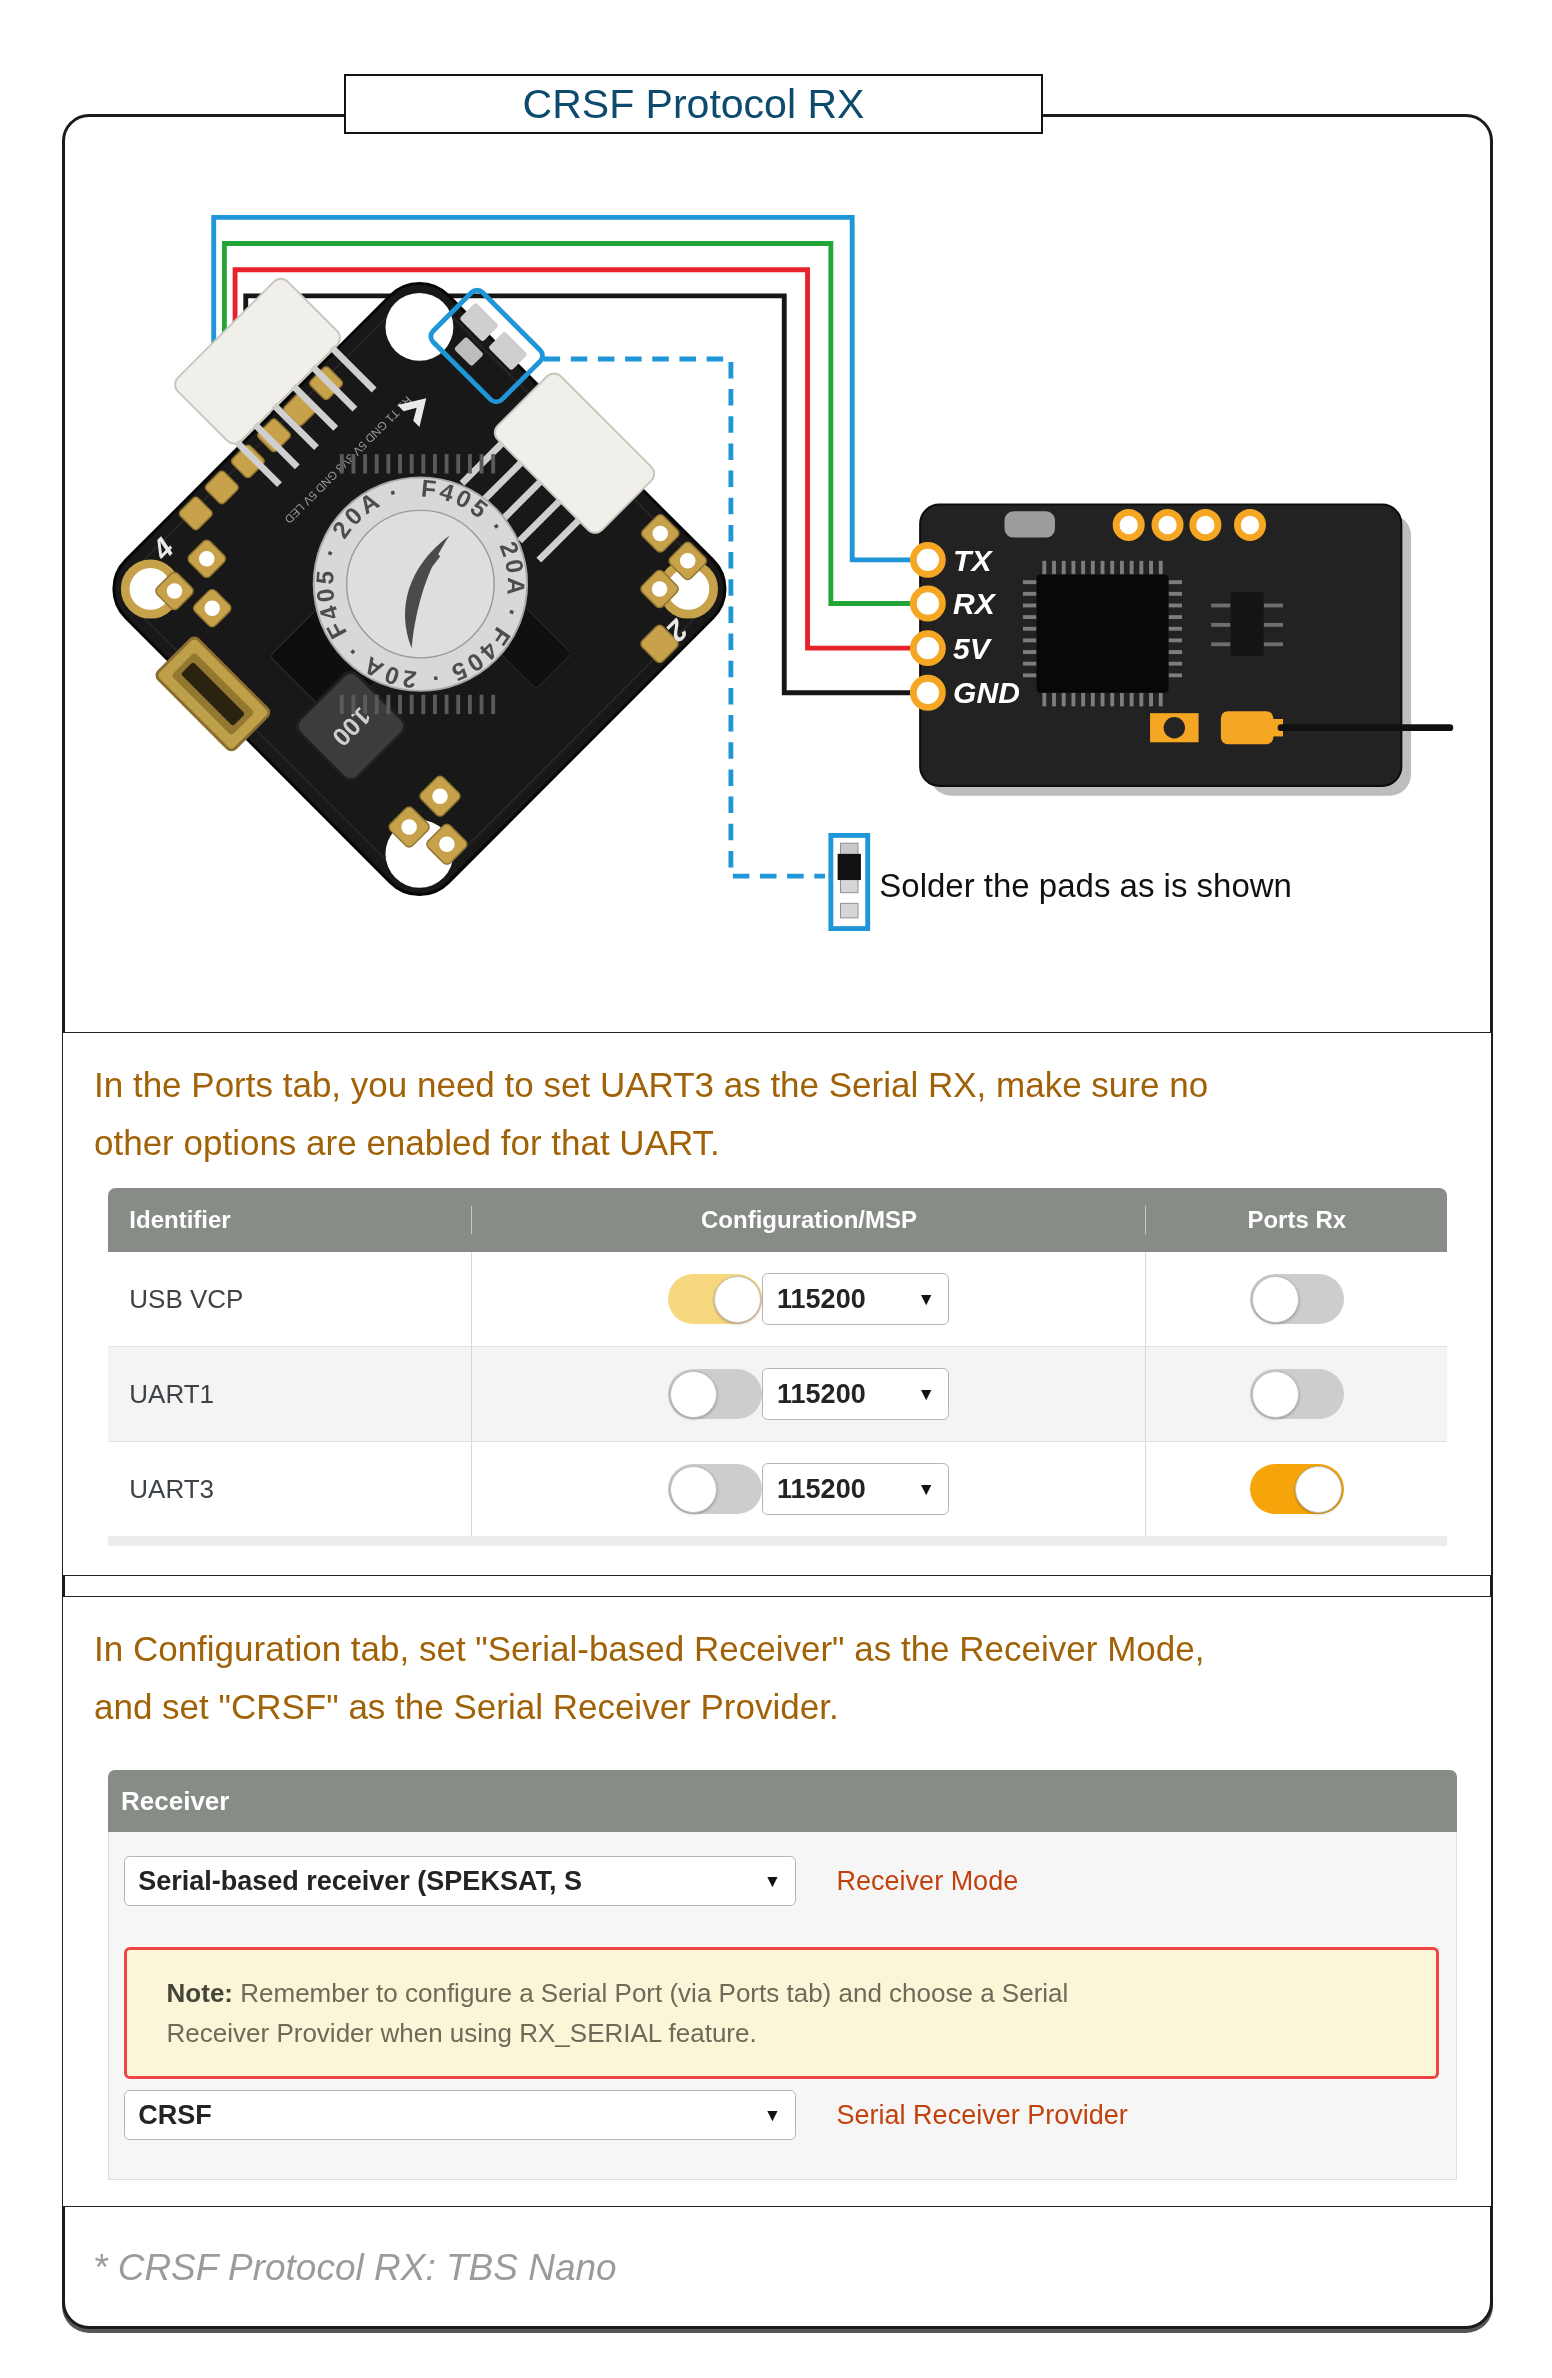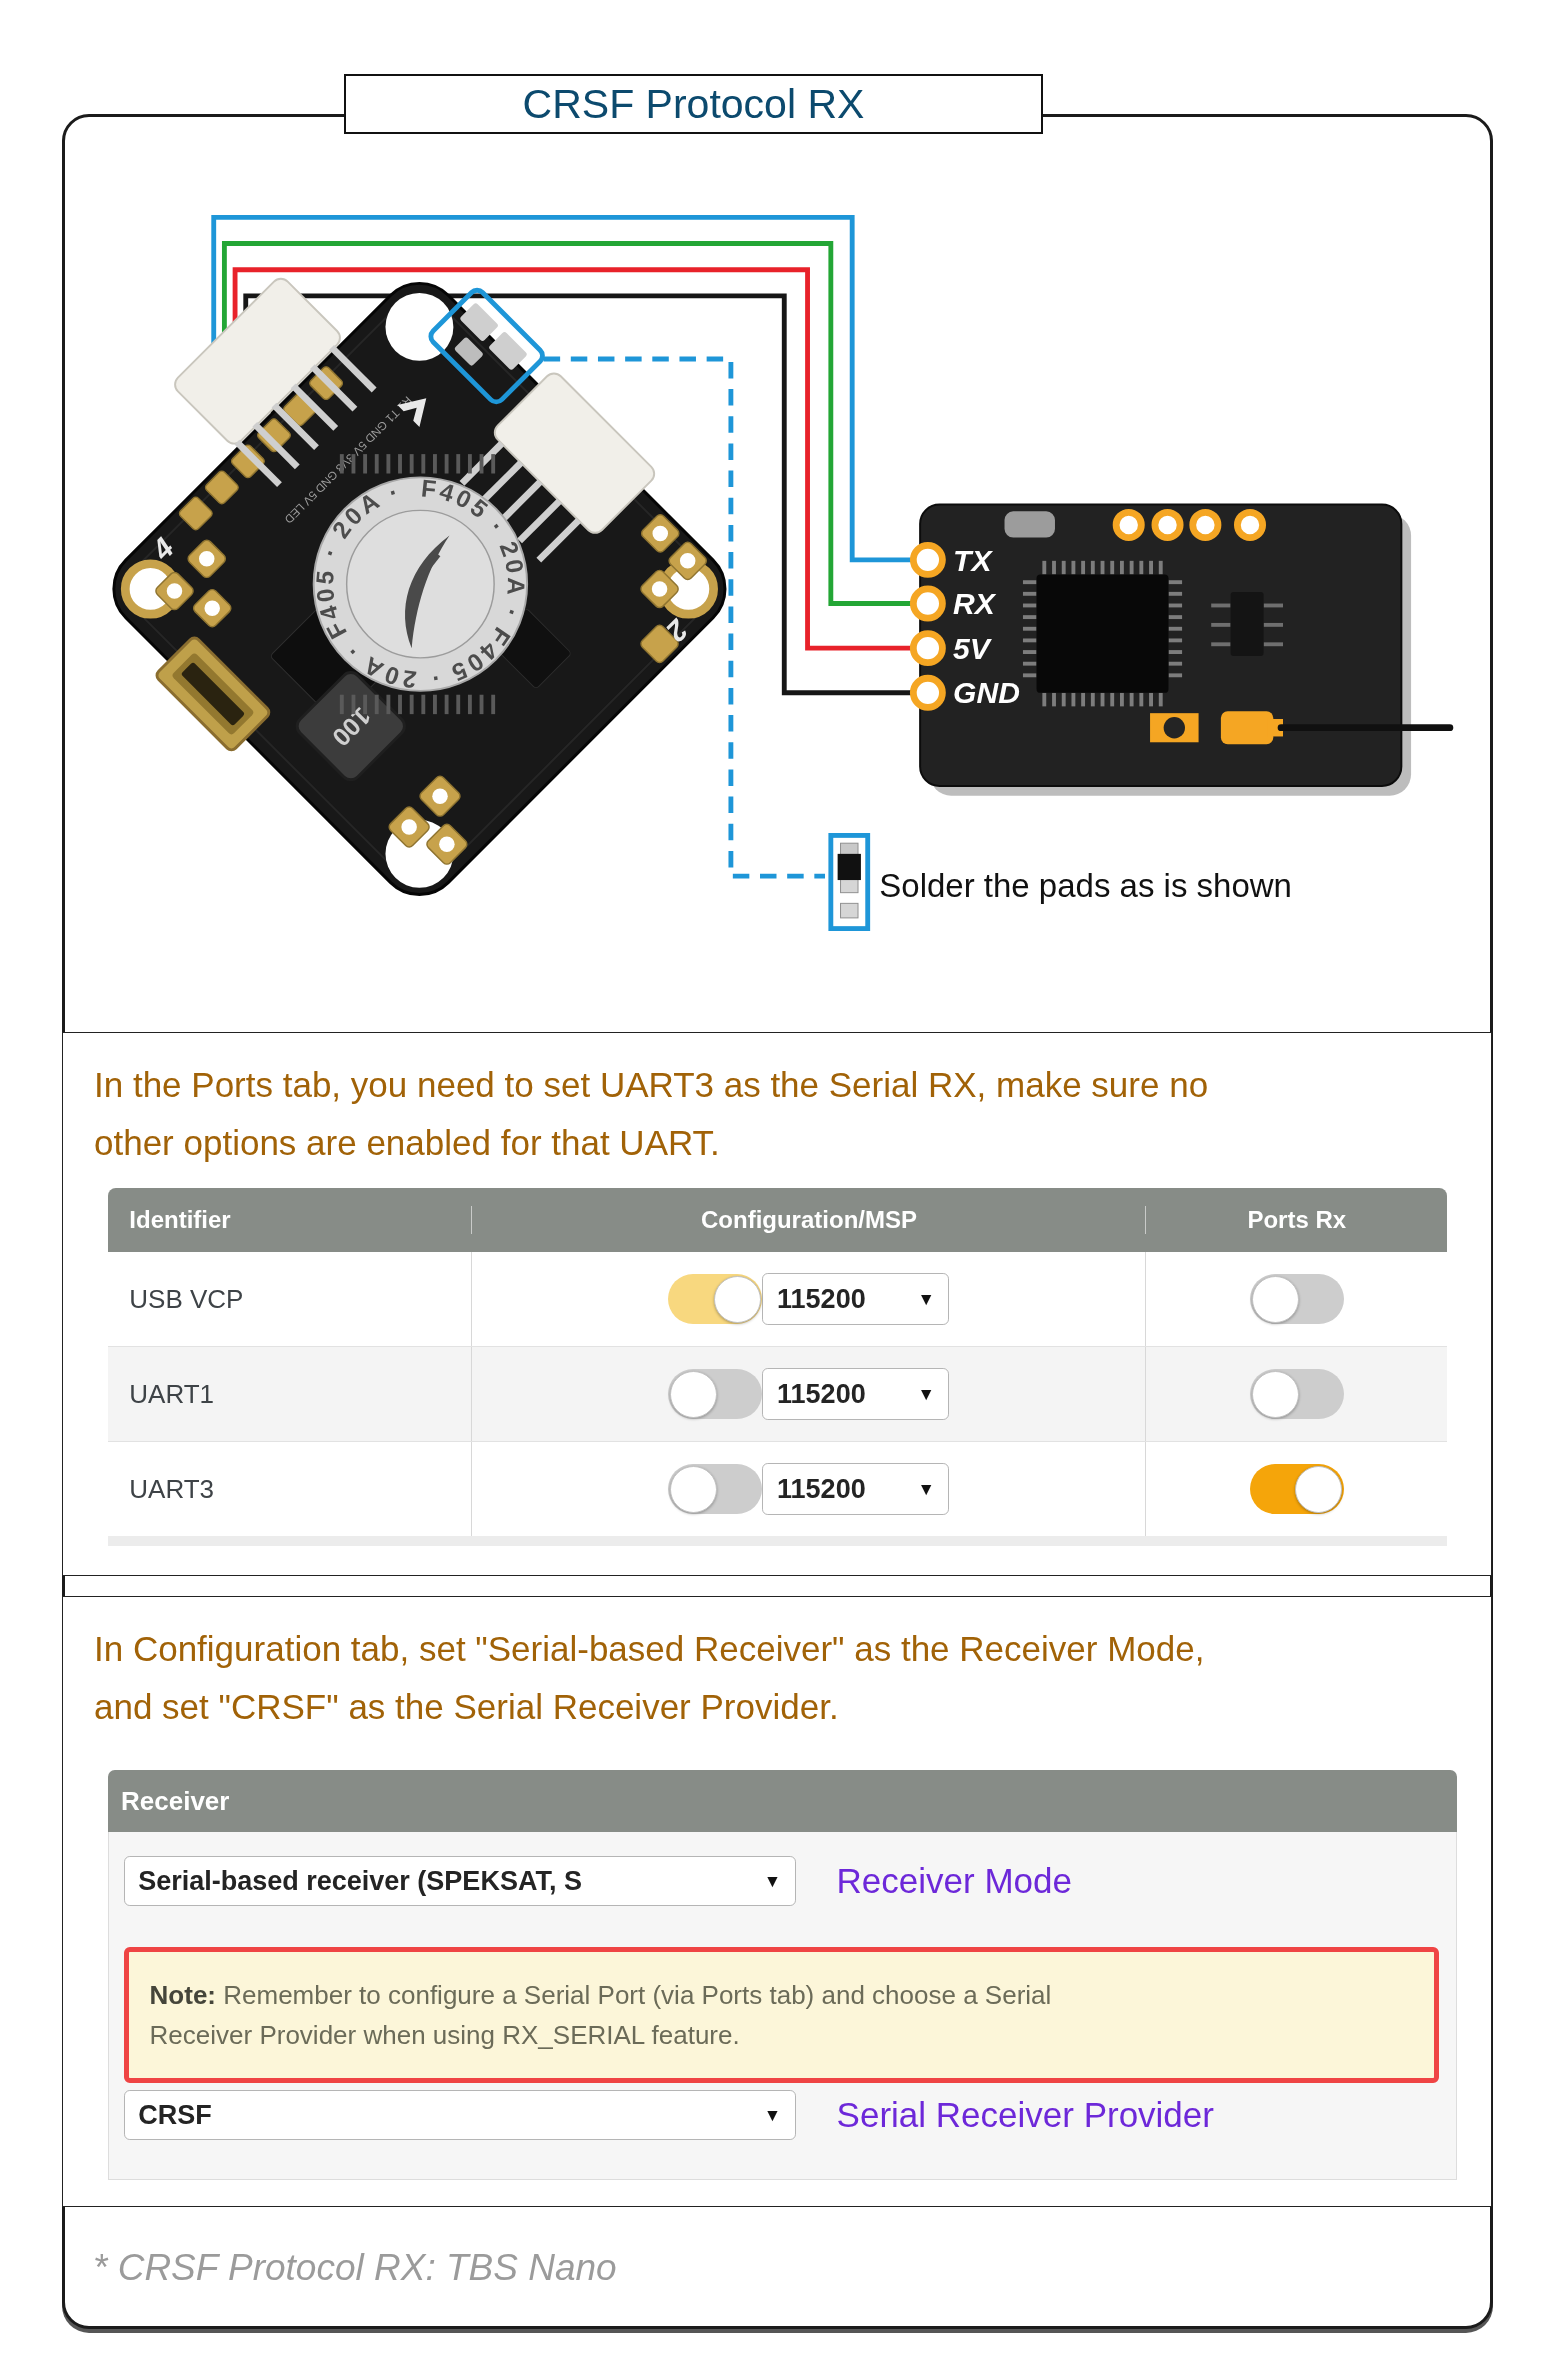--- a/index.html
+++ b/index.html
@@ -57,23 +57,23 @@
   .baud .arr{font-size:17.5px;}
   .wide{width:672px;height:50px;font-size:27px;}
   .wide .arr{font-size:17.5px;}
 
   
   .rx-panel{position:absolute;left:45px;top:173px;width:1349px;}
   .rx-head{height:62px;background:#878c87;border-radius:6.8px 6.8px 0 0;display:flex;align-items:center;
     color:#fff;font-size:26px;font-weight:700;padding-left:13px;box-sizing:border-box;}
   .rx-body{background:#f6f6f6;border:1px solid #ddd;border-top:none;height:347px;position:relative;}
   .field-row{position:absolute;left:14.6px;display:flex;align-items:center;gap:41px;}
-  .field-label{font-size:35px;color:#6d28d9;}
+  .field-label{font-size:27px;color:#c2410c;}
   .note-box{position:absolute;left:14.6px;top:115px;width:1315px;box-sizing:border-box;
-    background:#fcf6d9;border:5px solid #ef4444;border-radius:5.8px;padding:23px 21px;
+    background:#fcf6d9;border:3px solid #ef4444;border-radius:5.8px;padding:23px 40px;
     font-size:26px;line-height:40px;color:#6b6b58;}
   .note-box b{color:#45453a;}
 
   .footnote{position:absolute;left:93px;top:2247px;font-size:37px;font-style:italic;color:#9b9b9b;z-index:5;}
 </style>
 </head>
 <body>
 
 <div id="page">
 

